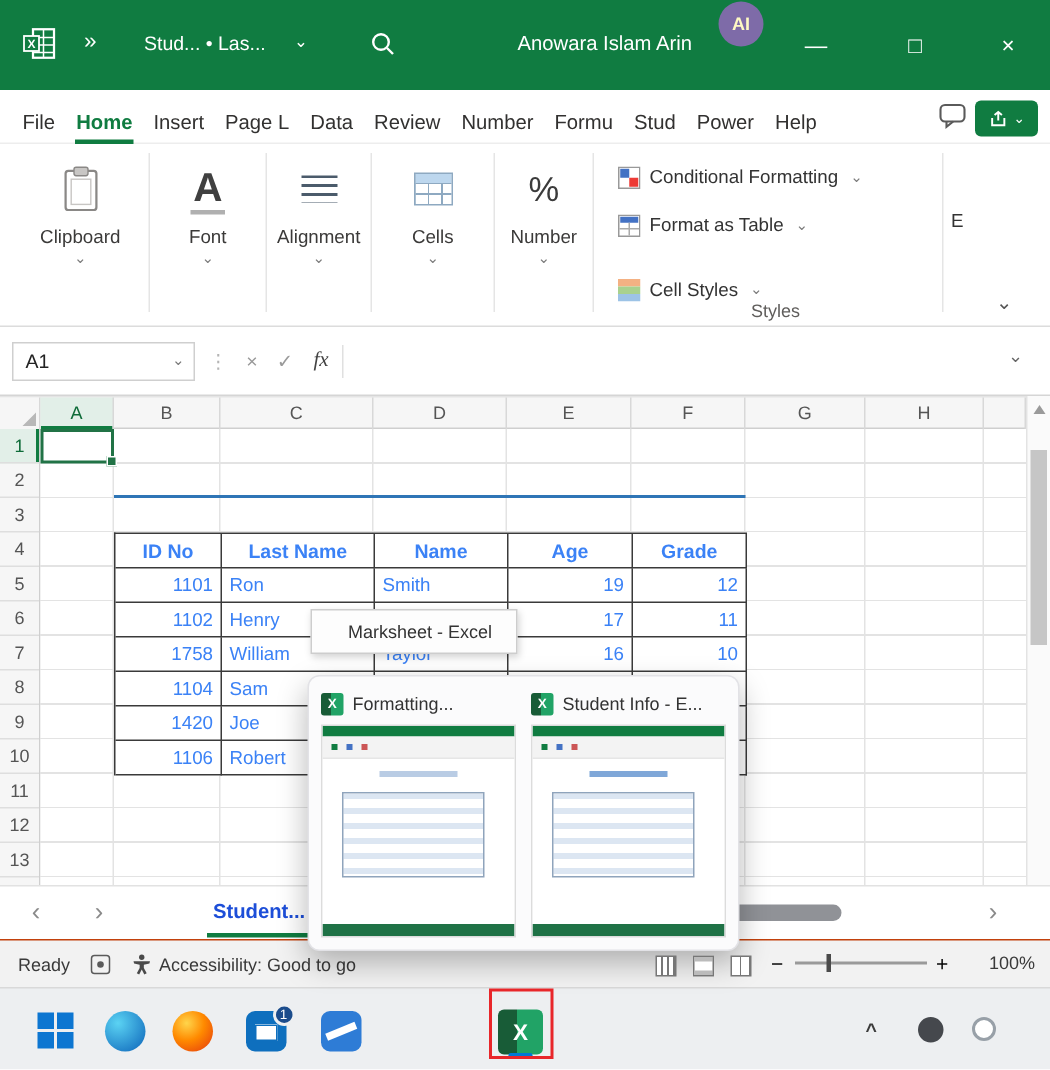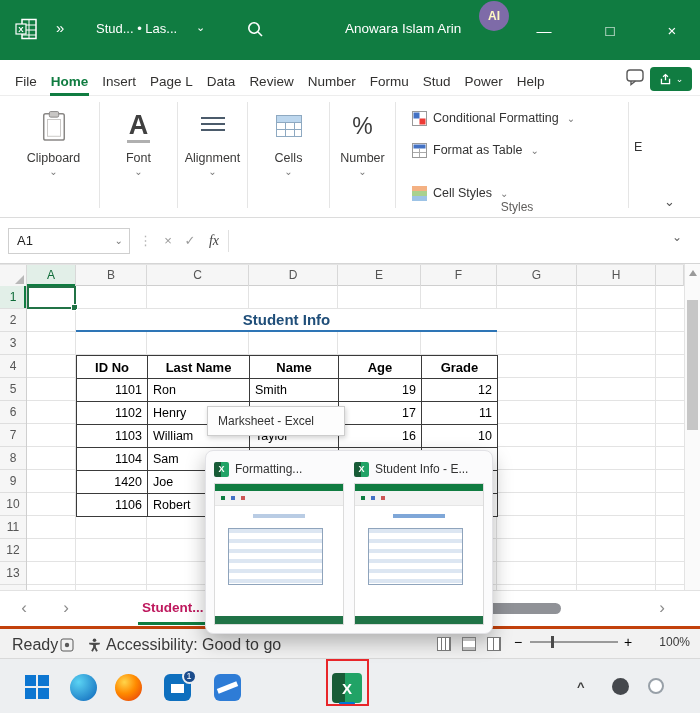--- a/index.html
+++ b/index.html
@@ -77,55 +77,55 @@
   .cells{position:absolute;left:27px;top:286px;width:657px;height:304px;
     background:repeating-linear-gradient(#fff 0 22px,#E3E3E3 22px 23px)}
   .vline{position:absolute;top:0;bottom:0;width:1px;background:#E3E3E3}
   .sel{position:absolute;left:0;top:0;width:49px;height:23px;border:2px solid #217346;background:#fff}
   .sel::after{content:"";position:absolute;right:-4px;bottom:-4px;width:5px;height:5px;background:#217346;border:1px solid #fff}
   .sheet-title{position:absolute;left:49px;top:23px;width:421px;height:22px;background:#fff;text-align:center;
     font-weight:bold;font-size:15px;color:#1F4E79;line-height:22px}
   .title-rule{position:absolute;left:49px;top:44px;width:421px;height:2px;background:#2E75B6}
   .sheet-table{position:absolute;left:49px;top:69px;display:grid;grid-template-columns:71px 102px 89px 83px 76px;
     grid-auto-rows:23px;background:#fff;border-top:1px solid #3a3a3a;border-left:1px solid #3a3a3a}
-  .sheet-table .c{border-right:1px solid #3a3a3a;border-bottom:1px solid #3a3a3a;font-size:12.5px;color:#000000;
+  .sheet-table .c{border-right:1px solid #3a3a3a;border-bottom:1px solid #3a3a3a;font-size:12.5px;color:#3b82f6;
     display:flex;align-items:center;padding:0 5px;overflow:hidden;white-space:nowrap}
   .c.hdr{font-weight:bold;justify-content:center;font-size:13px}
   .c.ar{justify-content:flex-end}
   .v-scroll{position:absolute;left:684px;top:264px;width:16px;height:326px;background:#FAFAFA;border-left:1px solid #E3E3E3}
   .v-up{position:absolute;left:4px;top:6px;border-left:4px solid transparent;border-right:4px solid transparent;border-bottom:6px solid #9a9a9a}
   .v-thumb{position:absolute;left:2px;top:36px;width:11px;height:130px;background:#C6C6C6}
 
   
   .tabbar{position:absolute;left:0;top:590px;width:700px;height:36px;background:#fff;border-top:1px solid #E2E2E2}
   .tb-nav{position:absolute;top:0;height:36px;line-height:34px;font-size:17px;color:#8a8a8a;width:20px;text-align:center}
-  .sheettab{position:absolute;left:142px;top:0;height:36px;line-height:34px;font-size:13.5px;font-weight:bold;color:#be185d}
+  .sheettab{position:absolute;left:142px;top:0;height:36px;line-height:34px;font-size:13.5px;font-weight:bold;color:#1d4ed8}
   .sheettab-underline{position:absolute;left:138px;top:31px;width:78px;height:3px;background:#107C41}
   .h-thumb{position:absolute;left:487px;top:12px;width:74px;height:11px;background:#909297;border-radius:6px}
 
   
-  .statusbar{position:absolute;left:0;top:626px;width:700px;height:32px;background:#F2F2F2;border-top:3px solid #c2410c;
-    font-size:16px;color:#3A3A3A}
+  .statusbar{position:absolute;left:0;top:626px;width:700px;height:32px;background:#F2F2F2;border-top:1px solid #c2410c;
+    font-size:12px;color:#3A3A3A}
   .sb-ready{position:absolute;left:12px;line-height:32px}
   .sb-macro{position:absolute;left:60px;top:9px}
   .sb-access-ic{position:absolute;left:88px;top:9px}
   .sb-access{position:absolute;left:106px;line-height:32px}
   .view-ic{position:absolute;top:637px;width:14px;height:14px;border:1px solid #777;background:#fff;z-index:55}
   .vi-grid{background:repeating-linear-gradient(to right,#fff 0 3px,#777 3px 4px),repeating-linear-gradient(#fff 0 3px,#777 3px 4px)}
   .vi-page{box-shadow:inset 0 3px 0 #bbb,inset 0 -3px 0 #bbb}
   .vi-break{background:repeating-linear-gradient(to right,#fff 0 5px,#777 5px 6px)}
   .sb-minus{position:absolute;left:514px;line-height:32px;font-size:14px;z-index:55}
   .zoom-track{position:absolute;left:530px;top:641px;width:88px;height:2px;background:#9a9a9a;z-index:55}
   .zoom-thumb{position:absolute;left:551px;top:636px;width:3px;height:12px;background:#4a4a4a;z-index:56}
   .sb-plus{position:absolute;left:624px;line-height:32px;font-size:14px;z-index:55}
   .sb-zoom{position:absolute;left:642px;width:48px;text-align:right;line-height:32px;z-index:55}
 
   
   .xltip{position:absolute;left:207px;top:406px;width:138px;height:30px;background:#FDFDFD;border:1px solid #CDCDCD;
-    box-shadow:1px 2px 5px rgba(0,0,0,.18);font-size:12px;color:#333;line-height:28px;padding-left:10px;z-index:50}
+    box-shadow:1px 2px 5px rgba(0,0,0,.18);font-size:12px;color:#333;line-height:28px;padding-left:24px;z-index:50}
   .panel{position:absolute;left:205px;top:450px;width:288px;height:184px;background:#FBFBFC;border:1px solid #E2E2E6;
     border-radius:8px;box-shadow:0 8px 20px rgba(0,0,0,.28);z-index:50;display:flex;gap:10px;padding:8px}
   .thumb{width:131px;display:flex;flex-direction:column}
   .thumb-head{display:flex;align-items:center;gap:6px;height:20px;font-size:12px;color:#333;white-space:nowrap;overflow:hidden}
   .mini-xl{flex:0 0 15px;width:15px;height:15px;border-radius:2px;background:linear-gradient(90deg,#185C37 0 7px,#21A366 7px);
     color:#fff;font-size:9px;font-weight:bold;display:flex;align-items:center;justify-content:center}
   .thumb-preview{flex:1;margin-top:4px;border:1px solid #DCDCDC;background:#fff;position:relative;overflow:hidden}
   .p-title{height:7px;background:#107C41}
   .p-ribbon{height:15px;background:#F3F3F3;border-bottom:1px solid #E6E6E6;position:relative}
   .p-ribbon::after{content:"";position:absolute;left:6px;top:5px;width:4px;height:4px;background:#107C41;
@@ -352,21 +352,20 @@
     <div class="vline" style="left:119px"></div>
   <div class="vline" style="left:221px"></div>
     <div class="vline" style="left:310px"></div>
   <div class="vline" style="left:393px"></div>
     <div class="vline" style="left:469px"></div>
   <div class="vline" style="left:549px"></div>
     <div class="vline" style="left:628px"></div>
 
   <div class="sel"></div>
 
-  <div class="sheet-title">Student Info</div>
   <div class="title-rule"></div>
 
   <div class="sheet-table">
     <div class="c hdr">ID No</div>
     <div class="c hdr">Last Name</div>
     <div class="c hdr">Name</div>
     <div class="c hdr">Age</div>
     <div class="c hdr">Grade</div>
 
     <div class="c ar">1101</div>
@@ -374,21 +373,21 @@
     <div class="c">Smith</div>
     <div class="c ar">19</div>
     <div class="c ar">12</div>
 
     <div class="c ar">1102</div>
     <div class="c">Henry</div>
     <div class="c"></div>
     <div class="c ar">17</div>
     <div class="c ar">11</div>
 
-    <div class="c ar">1103</div>
+    <div class="c ar">1758</div>
     <div class="c">William</div>
     <div class="c">Taylor</div>
     <div class="c ar">16</div>
     <div class="c ar">10</div>
 
     <div class="c ar">1104</div>
     <div class="c">Sam</div>
     <div class="c"></div>
     <div class="c ar"></div>
     <div class="c ar"></div>

